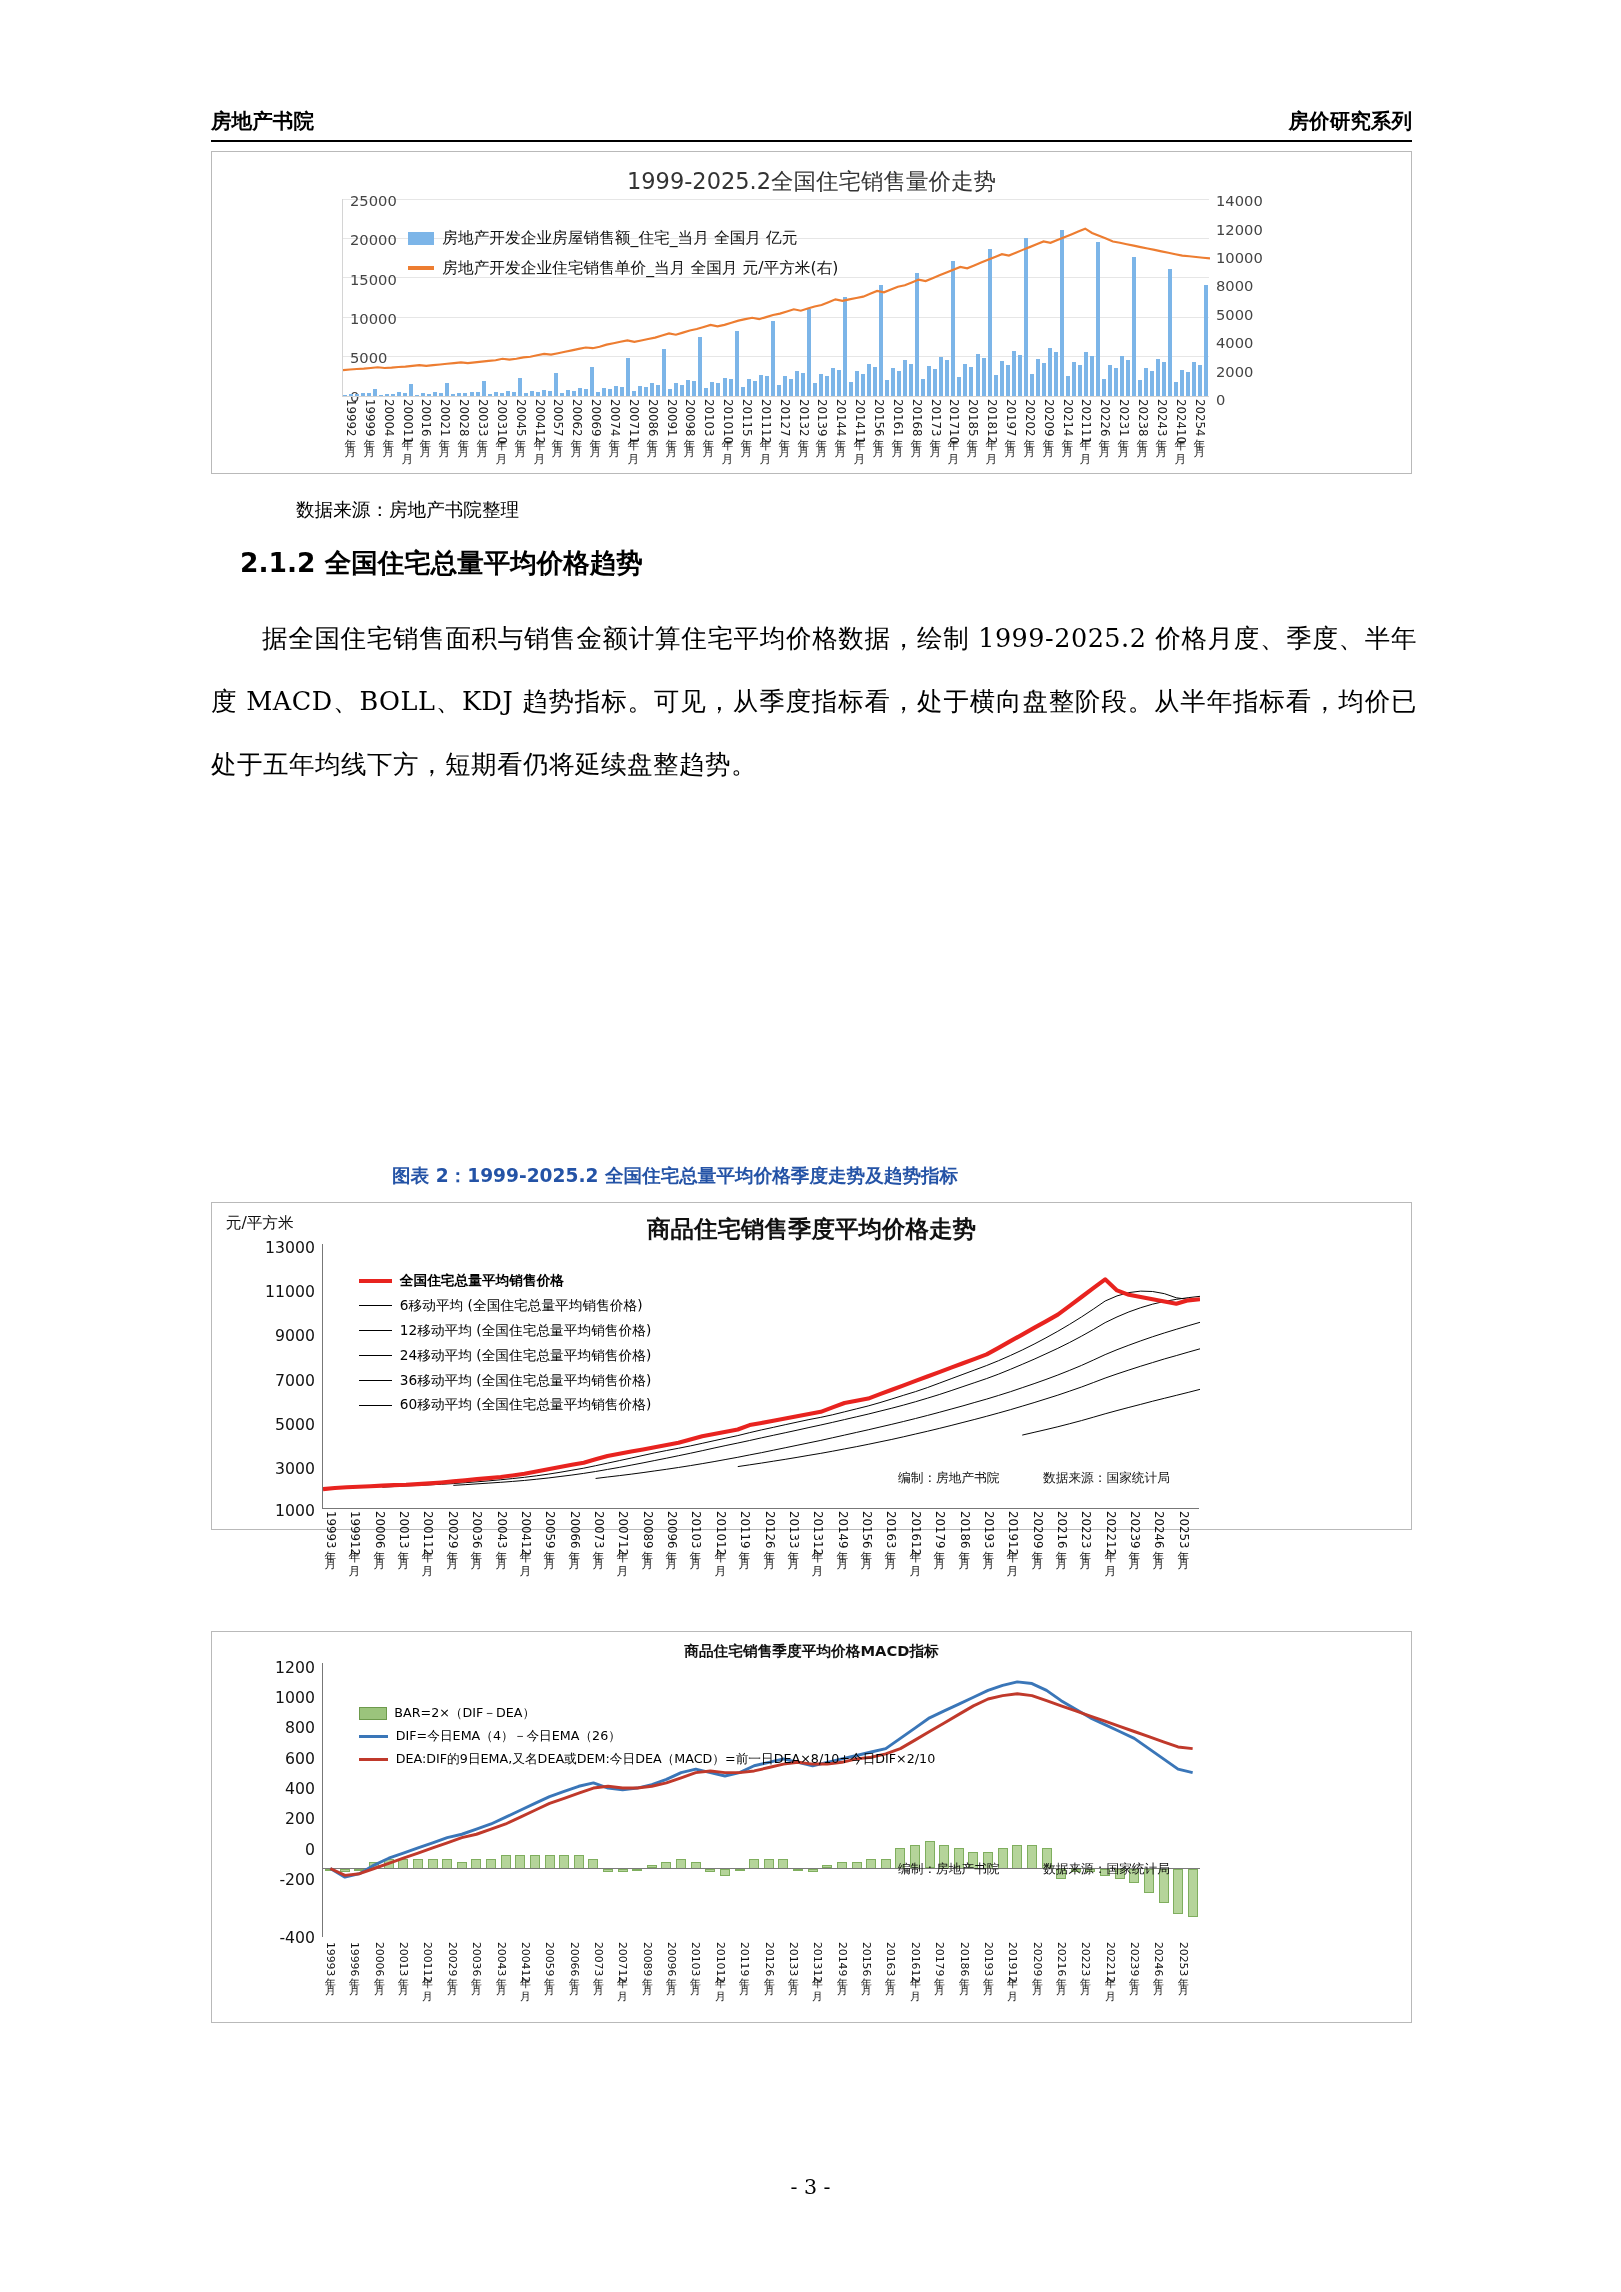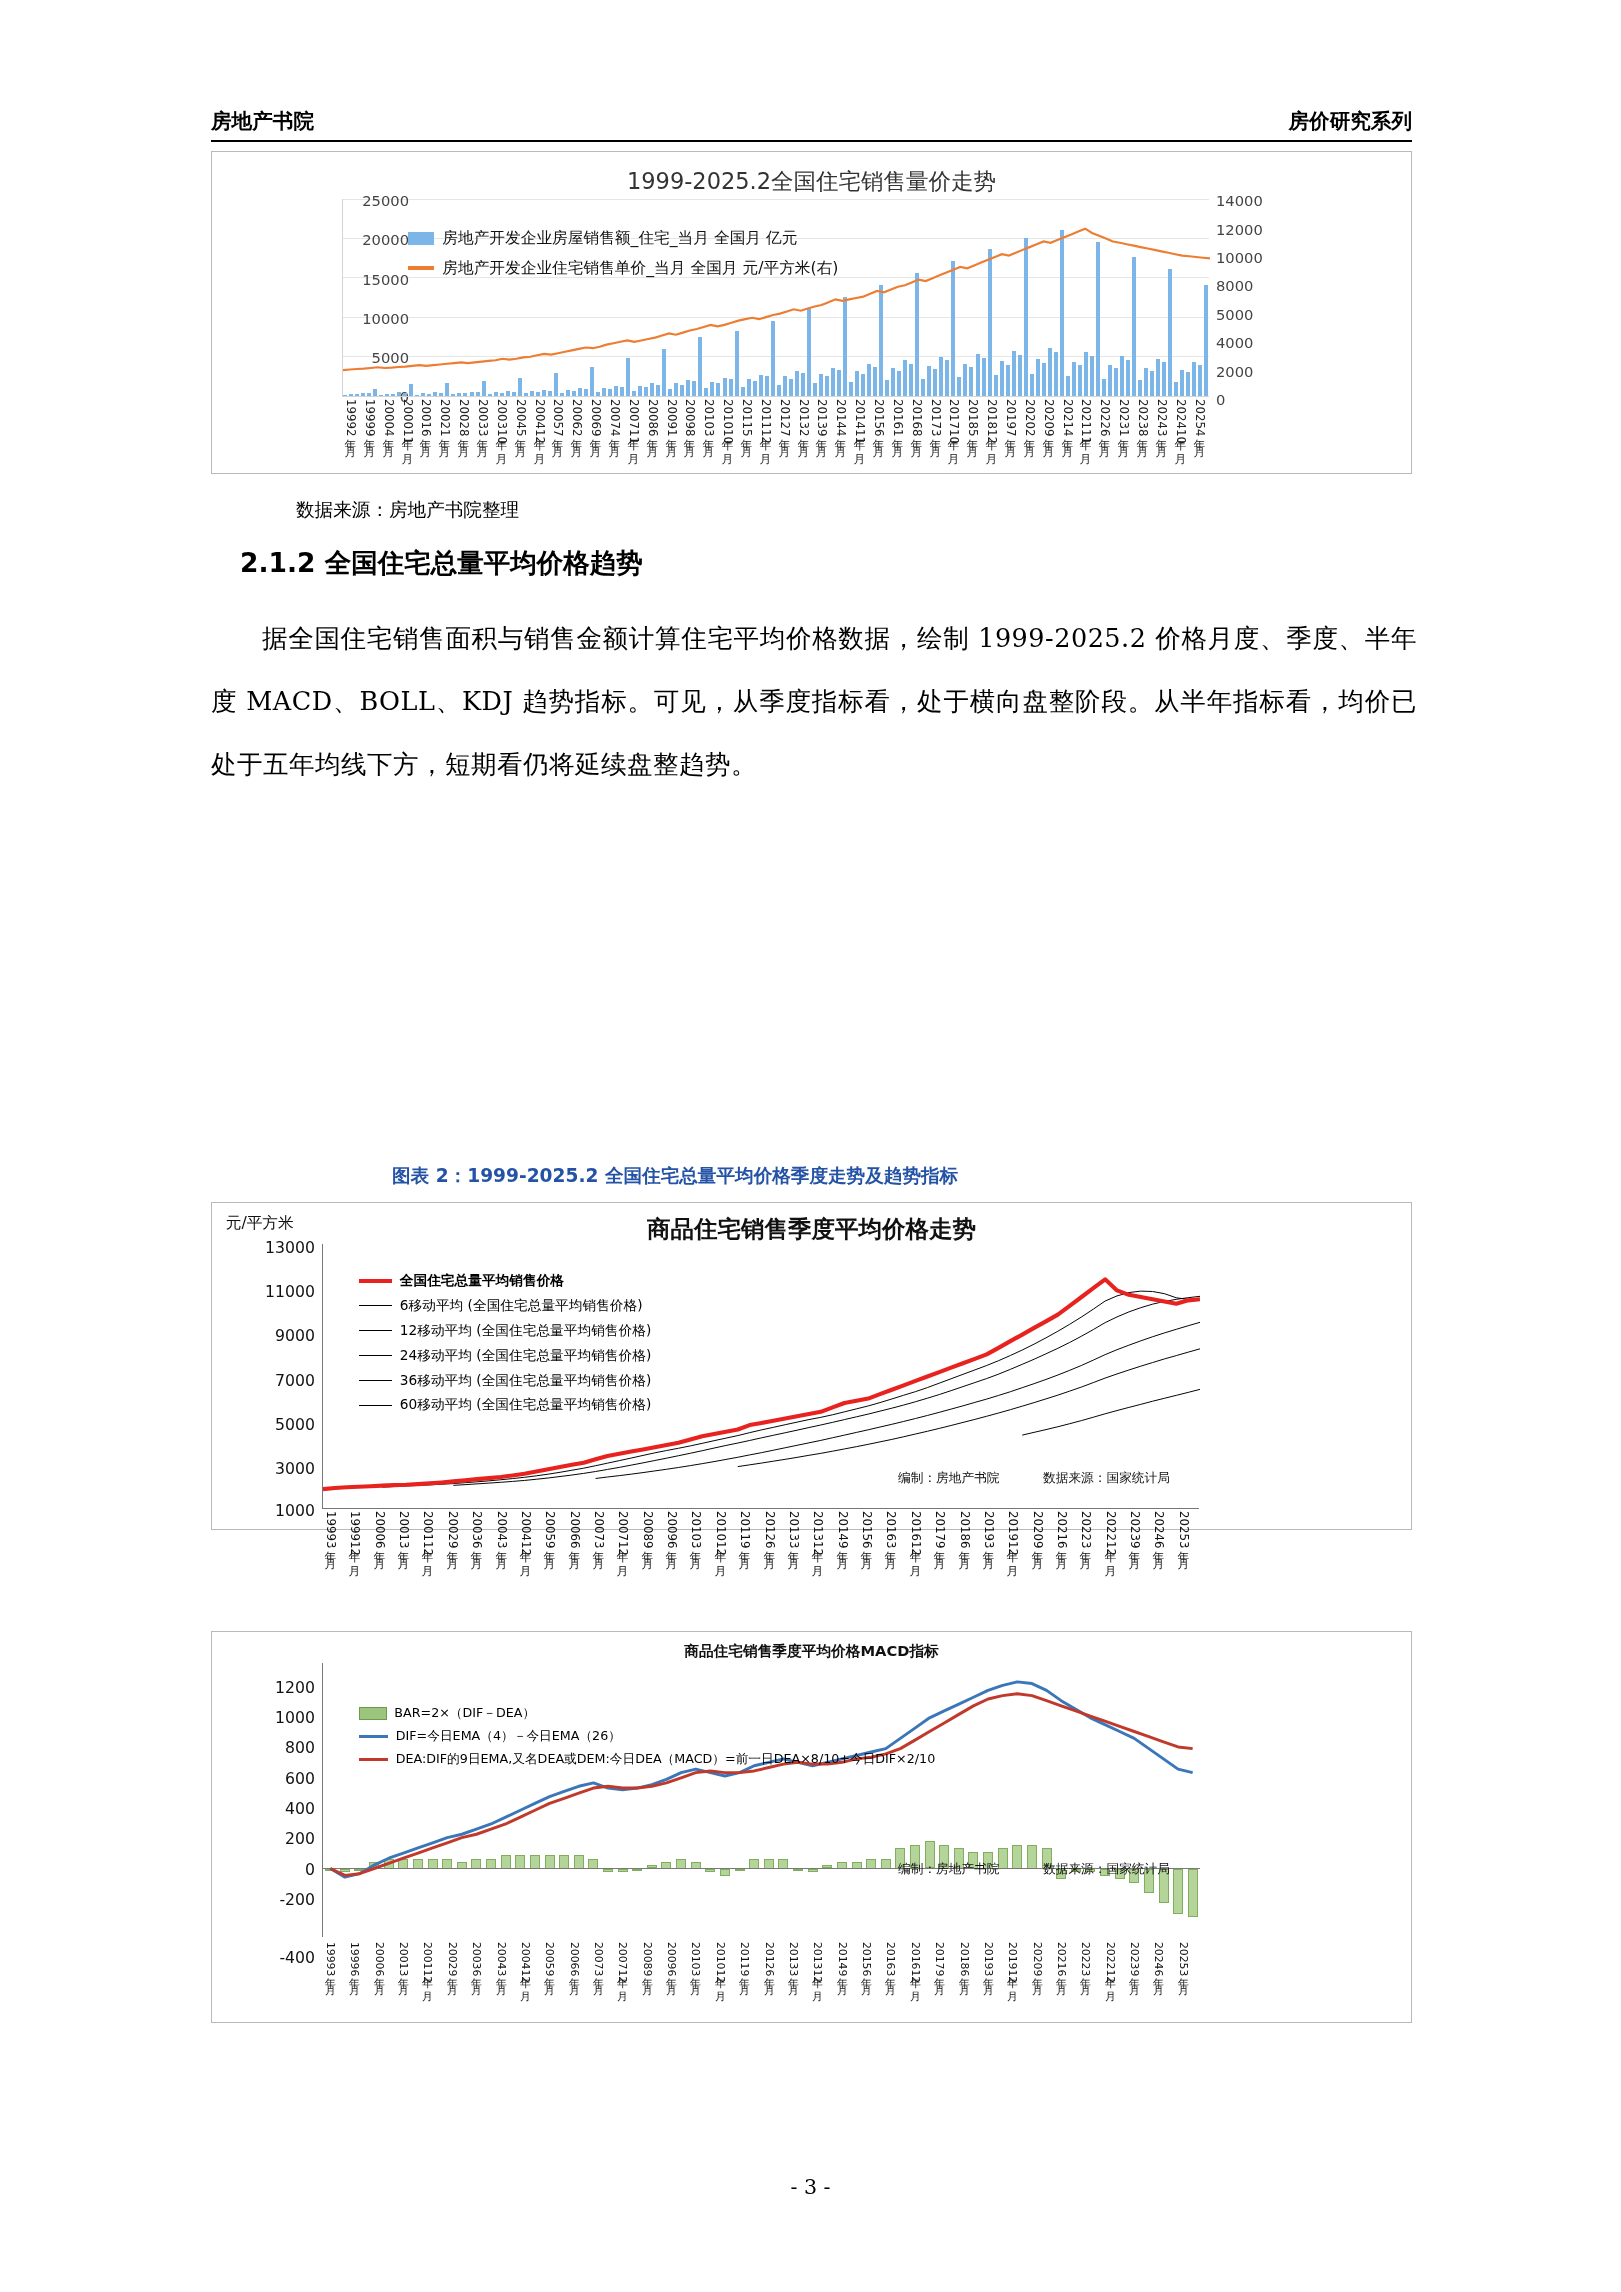--- a/index.html
+++ b/index.html
@@ -75,21 +75,21 @@
     position:absolute;left:0;right:0;top:13.7px;text-align:center;
     font-family:"DejaVu Sans", sans-serif;font-size:22.5px;color:#333;
   }
   .c1-plot{
     position:absolute;left:130px;top:47px;width:867px;height:198px;
     border-left:1px solid #d4d4d4;border-bottom:1px solid #d4d4d4;
     box-sizing:border-box;
   }
   .c1-ylabel{
     position:absolute;right:1002px;font-family:"DejaVu Sans", sans-serif;font-size:14.7px;color:#444;
-    text-align:right;width:59px;
+    text-align:left;width:59px;
   }
   .c1-ylabel-r{
     position:absolute;left:1004px;font-family:"DejaVu Sans", sans-serif;font-size:14.7px;color:#444;
     text-align:left;width:59px;
   }
   .c1-grid{
     position:absolute;left:130px;width:867px;height:1px;background:#e6e6e6;
   }
   .bar{position:absolute;bottom:0;background:#7cb5e8;}
   .c1-legend{
@@ -150,21 +150,21 @@
   .c3-title{
     position:absolute;left:0;right:0;top:9.8px;text-align:center;
     font-family:"DejaVu Sans", sans-serif;font-size:14.7px;font-weight:bold;color:#111;
   }
   .c3-plot{
     position:absolute;left:110px;top:31px;width:877px;height:274px;
     border-left:1px solid #777;box-sizing:border-box;
   }
   .c3-ylabel{
     position:absolute;right:1096px;font-family:"DejaVu Sans", sans-serif;font-size:15.7px;color:#111;
-    text-align:right;width:69px;margin-top:20px;
+    text-align:right;width:69px;
   }
   .c3-legend{
     position:absolute;left:147px;top:73px;font-family:"DejaVu Sans", sans-serif;font-size:12.7px;
   }
   .c3-legend div{display:flex;align-items:center;margin-bottom:5.9px;}
   .lg-grn{width:25.5px;height:11.8px;background:#9bc47c;border:1px solid #6d9a4c;margin-right:7.8px;}
   .lg-blu{width:29px;height:2.9px;background:#3a76b8;margin-right:7.8px;}
   .lg-red2{width:29px;height:2.9px;background:#c0392b;margin-right:7.8px;}
   .c3-xlabels{
     position:absolute;left:110px;top:310px;width:877px;height:78px;

